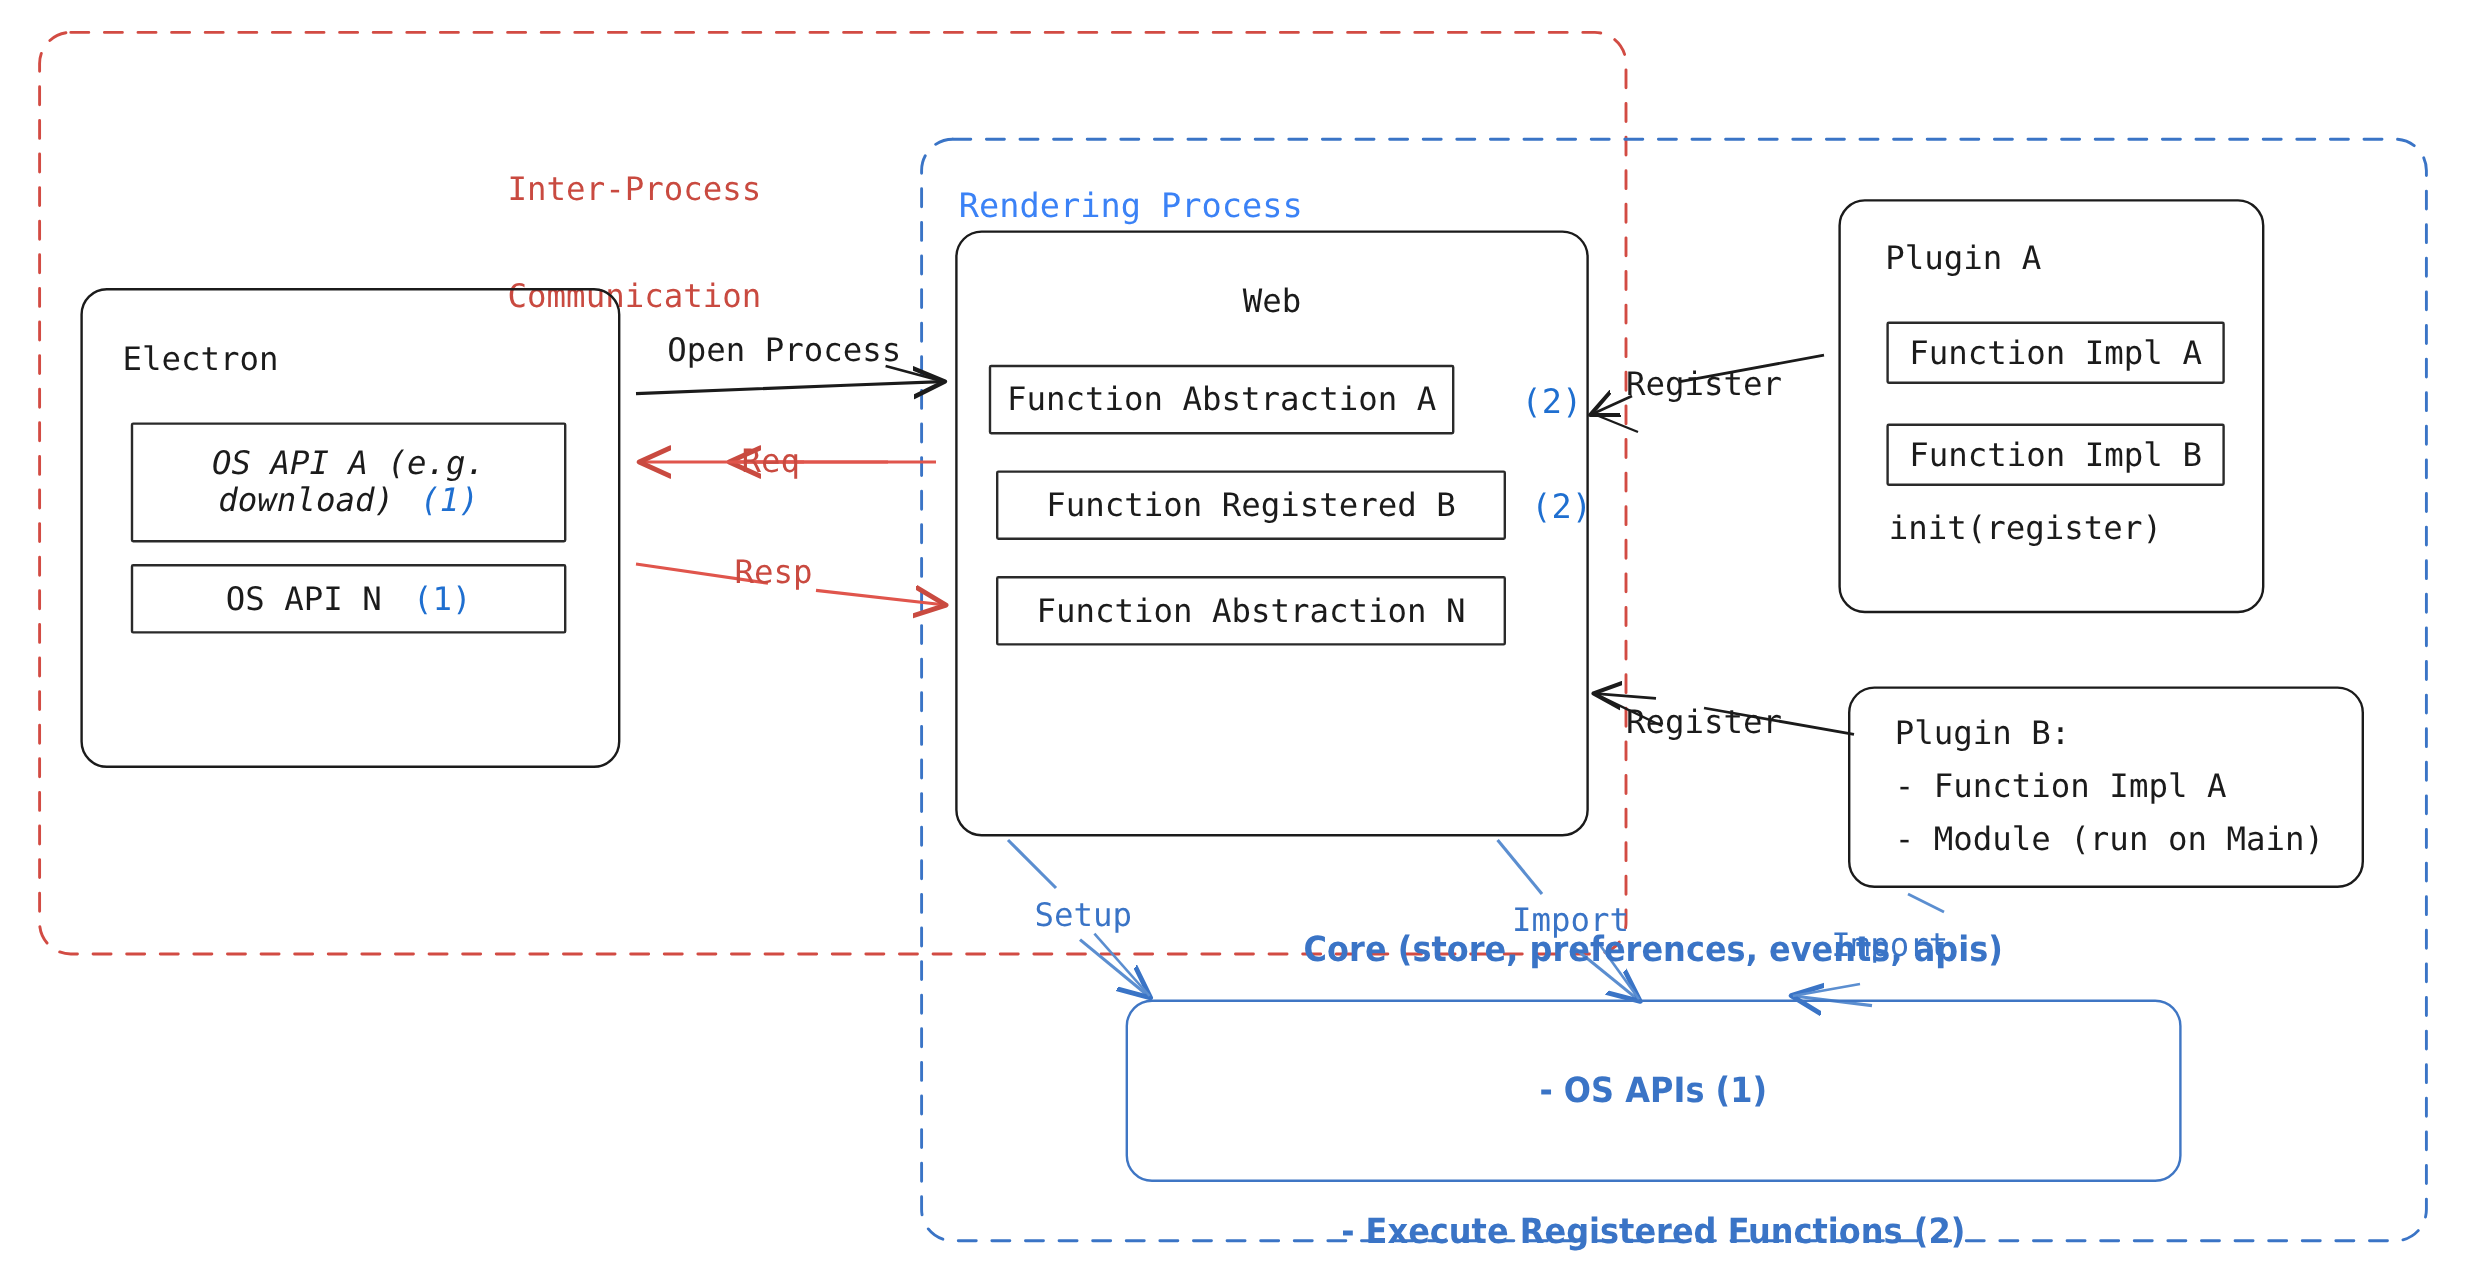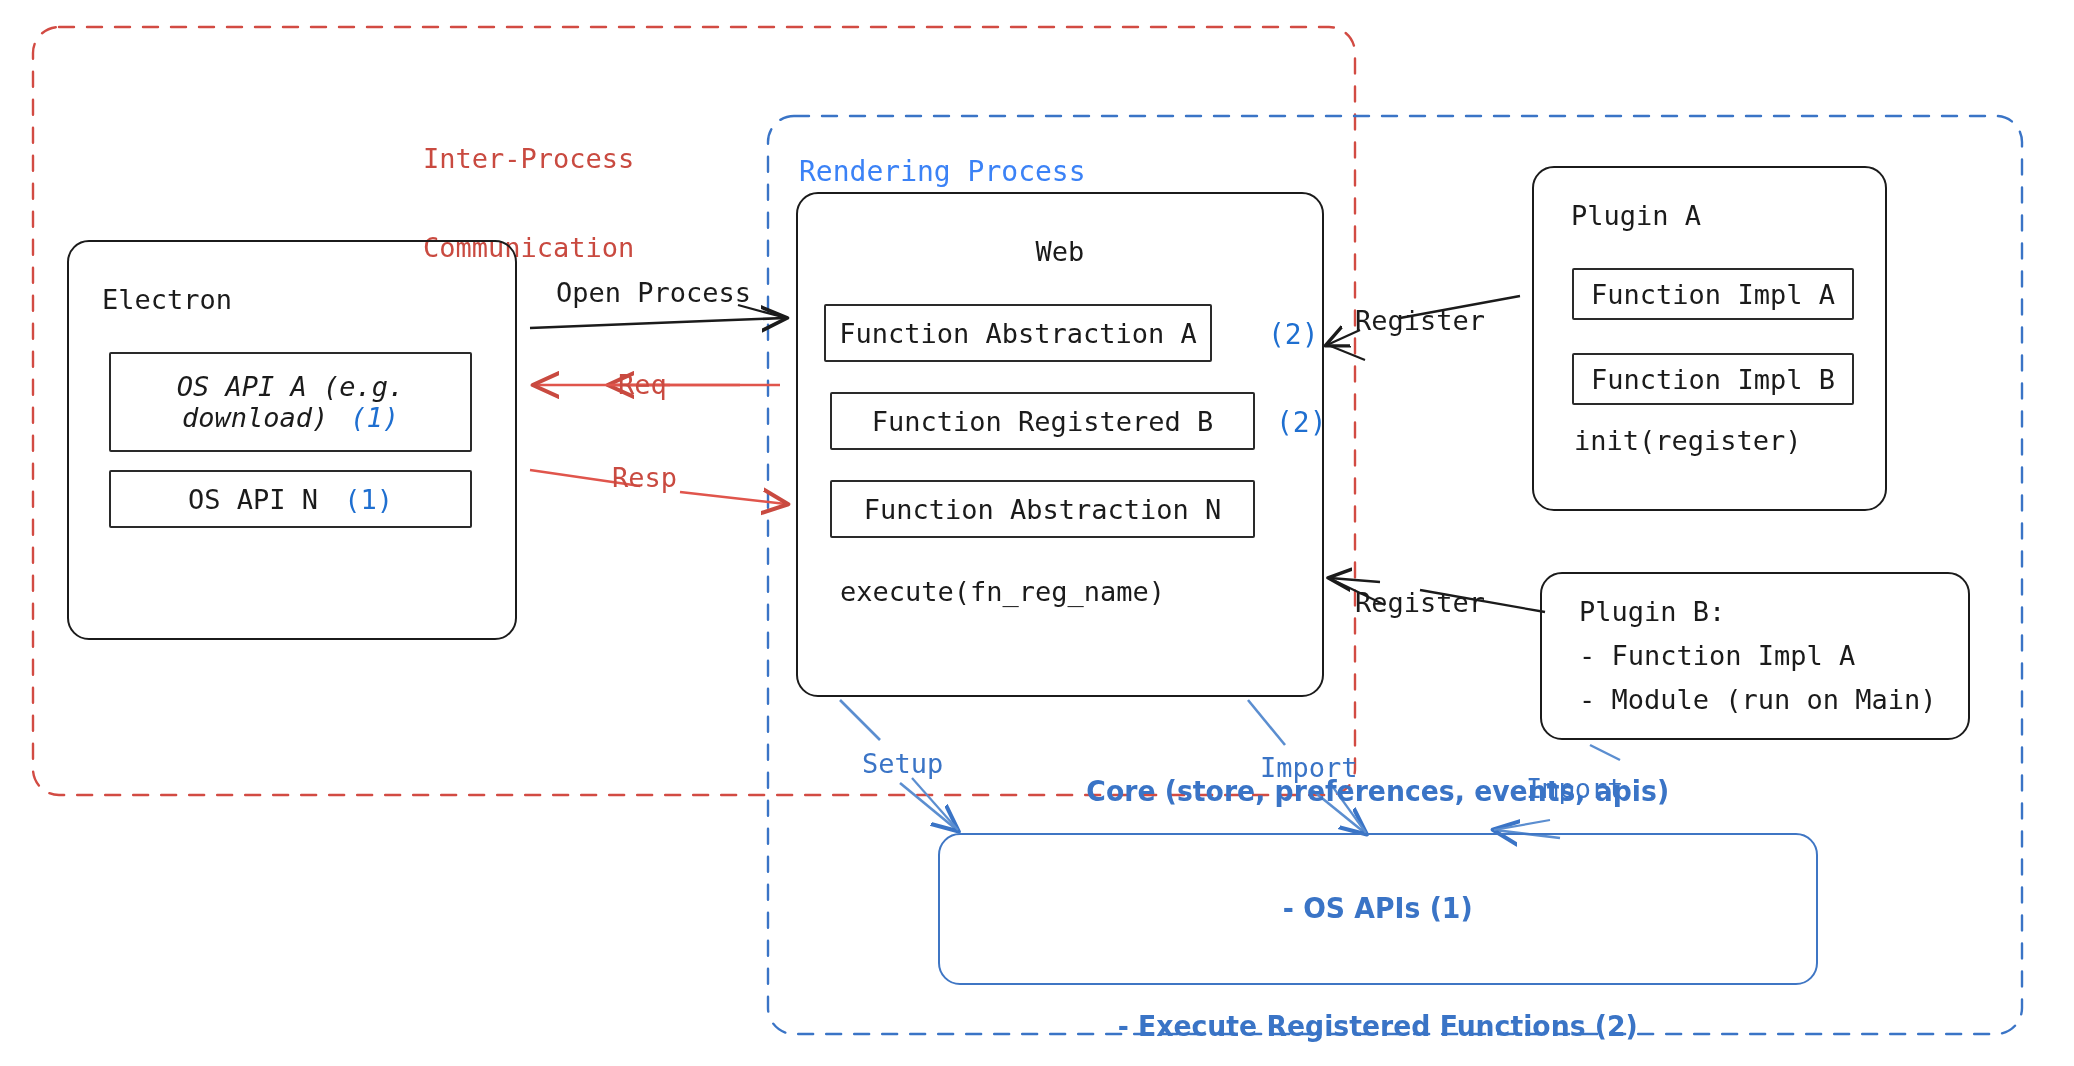--- a/index.html
+++ b/index.html
@@ -229,21 +229,20 @@
 
     <div class="node rbox-inner centered" style="left:32px; top:198px; width:425px; height:58px;">
       <span class="label-mono plain-line">Function Registered B</span>
     </div>
     <div class="badge-blue" style="left:478px; top:212px;">(2)</div>
 
     <div class="node rbox-inner centered" style="left:32px; top:286px; width:425px; height:58px;">
       <span class="label-mono plain-line">Function Abstraction N</span>
     </div>
 
-    <div class="label-mono" style="position:absolute; left:42px; top:382px;">execute(fn_reg_name)</div>
   </div>
 
   <div class="node rbox" style="left:1532px; top:166px; width:355px; height:345px;">
     <div class="label-mono" style="position:absolute; left:37px; top:32px;">Plugin A</div>
 
     <div class="node rbox-inner centered" style="left:38px; top:100px; width:282px; height:52px;">
       <span class="label-mono plain-line">Function Impl A</span>
     </div>
 
     <div class="node rbox-inner centered" style="left:38px; top:185px; width:282px; height:52px;">

